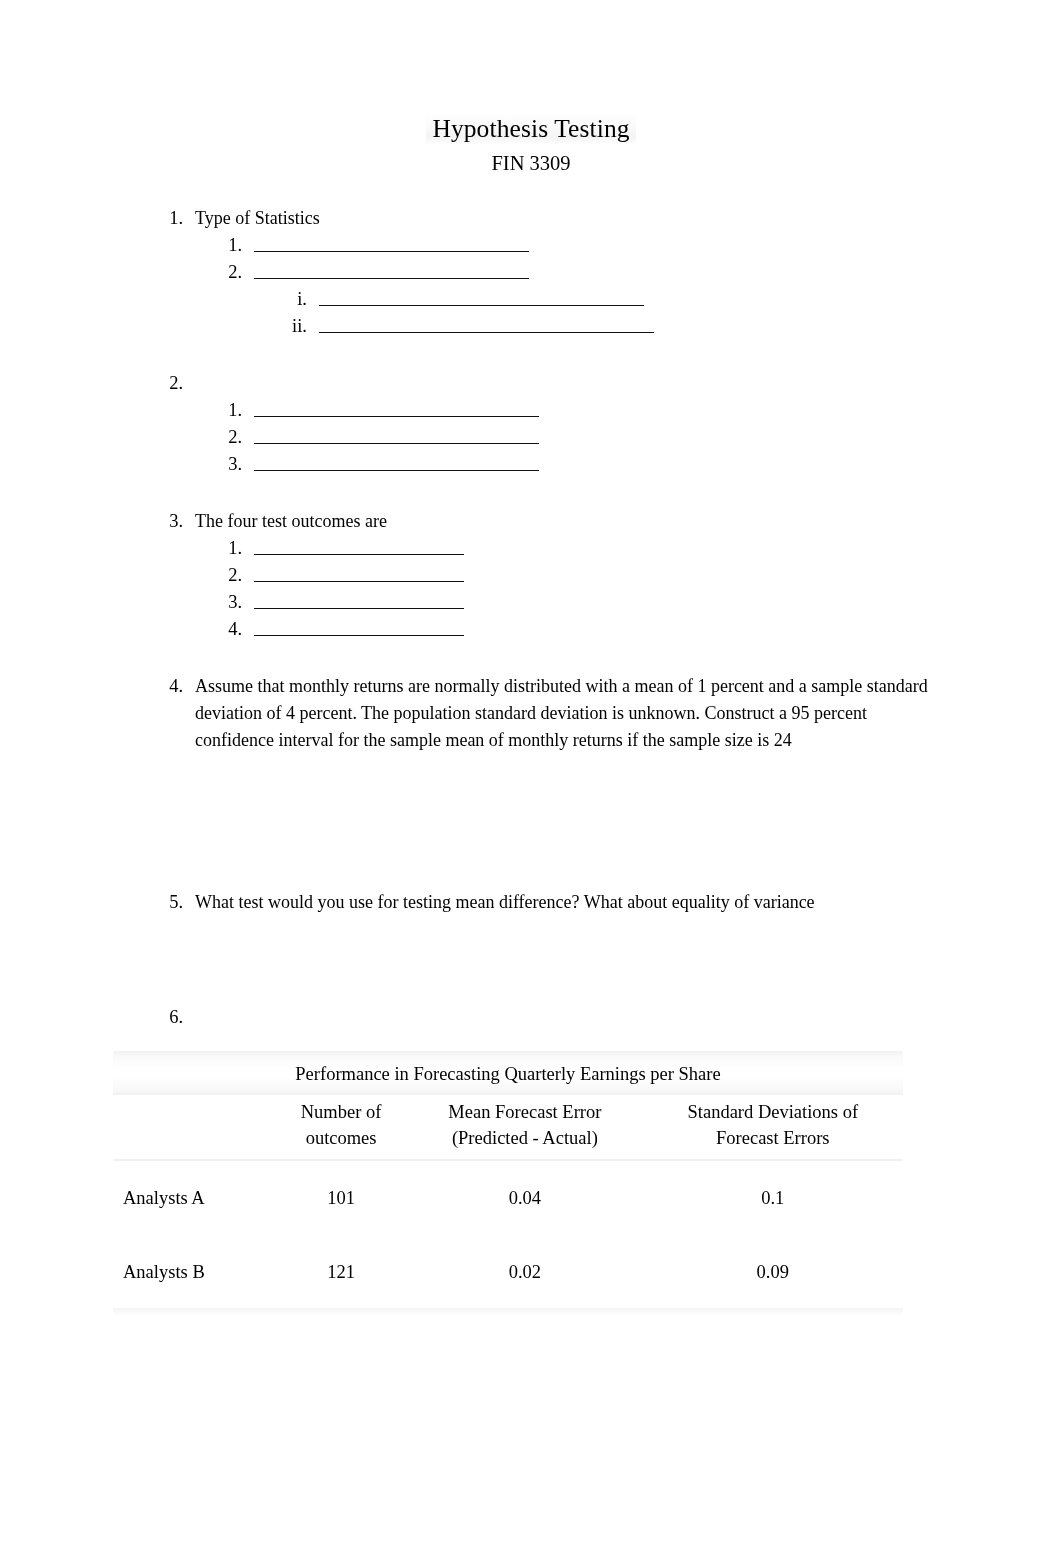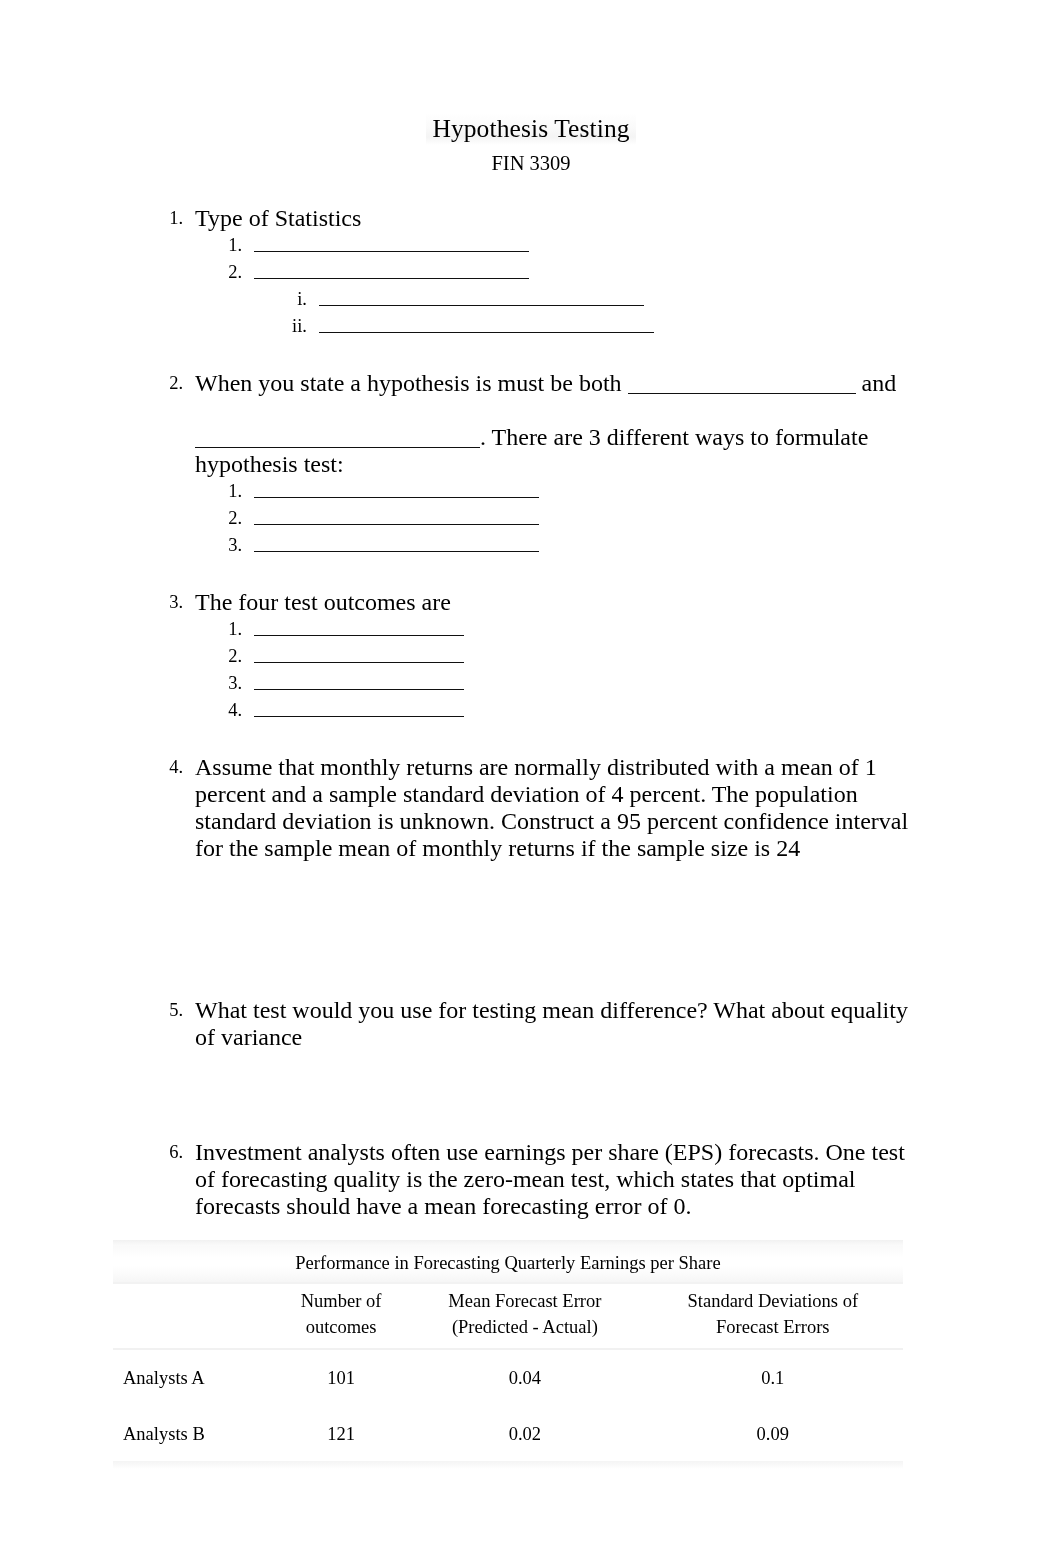--- a/index.html
+++ b/index.html
@@ -63,21 +63,21 @@
     display: flex;
     align-items: flex-start;
   }
   .marker {
     flex: 0 0 auto;
     text-align: right;
     font-size: 18.5px;
     line-height: 27px;
   }
   .body-text {
-    font-size: 24px;
+    font-size: 18px;
     line-height: 27px;
   }
 
   
   .lvl1 > .item-row > .marker {
     width: 28px;
     margin-left: 155px;
     margin-right: 12px;
   }
   .lvl1 > .item-row > .body-text {
@@ -142,21 +142,21 @@
     text-align: center;
     padding: 4px 6px 8px 6px;
     border-bottom: 2px solid #f1f1f1;
     vertical-align: top;
   }
   table.perf th.rowhead-blank {
     width: 150px;
   }
   table.perf td {
     text-align: center;
-    padding: 15px 6px;
+    padding: 24px 6px;
     border: none;
   }
   table.perf td.rowlabel {
     text-align: left;
     padding-left: 10px;
   }
   table.perf tbody tr:last-child td {
     border-bottom: 3px solid #f2f2f2;
   }
   .tbl-shade-top {
@@ -221,27 +221,20 @@
           </div>
         </li>
       </ol>
     </li>
 
     <div class="gap-md"></div>
 
     <li class="item lvl1">
       <div class="item-row">
         <span class="marker">2.</span>
-        <span class="body-text" style="max-width:735px">
-          <span>When you state a hypothesis is must be both</span>
-          <span class="inline-blank" style="width:228px"></span>
-          <span>and</span>
-          <br><br>
-          <span class="inline-blank" style="width:285px"></span><span>. There are 3 different ways to formulate hypothesis test:</span>
-        </span>
       </div>
       <ol class="lvl2-list">
         <li class="item lvl2">
           <div class="item-row">
             <span class="marker">1.</span>
             <span class="blank-line" style="width:285px"></span>
           </div>
         </li>
         <li class="item lvl2">
           <div class="item-row">
@@ -309,21 +302,20 @@
         <span class="marker">5.</span>
         <span class="body-text" style="max-width:735px">What test would you use for testing mean difference? What about equality of variance</span>
       </div>
     </li>
 
     <div style="height:88px"></div>
 
     <li class="item lvl1">
       <div class="item-row">
         <span class="marker">6.</span>
-        <span class="body-text" style="max-width:735px">Investment analysts often use earnings per share (EPS) forecasts. One test of forecasting quality is the zero-mean test, which states that optimal forecasts should have a mean forecasting error of 0.</span>
       </div>
     </li>
   </ol>
 
   <div class="table-wrap">
     <div class="tbl-shade-top"></div>
     <table class="perf">
       <caption>Performance in Forecasting Quarterly Earnings per Share</caption>
       <thead>
         <tr>

